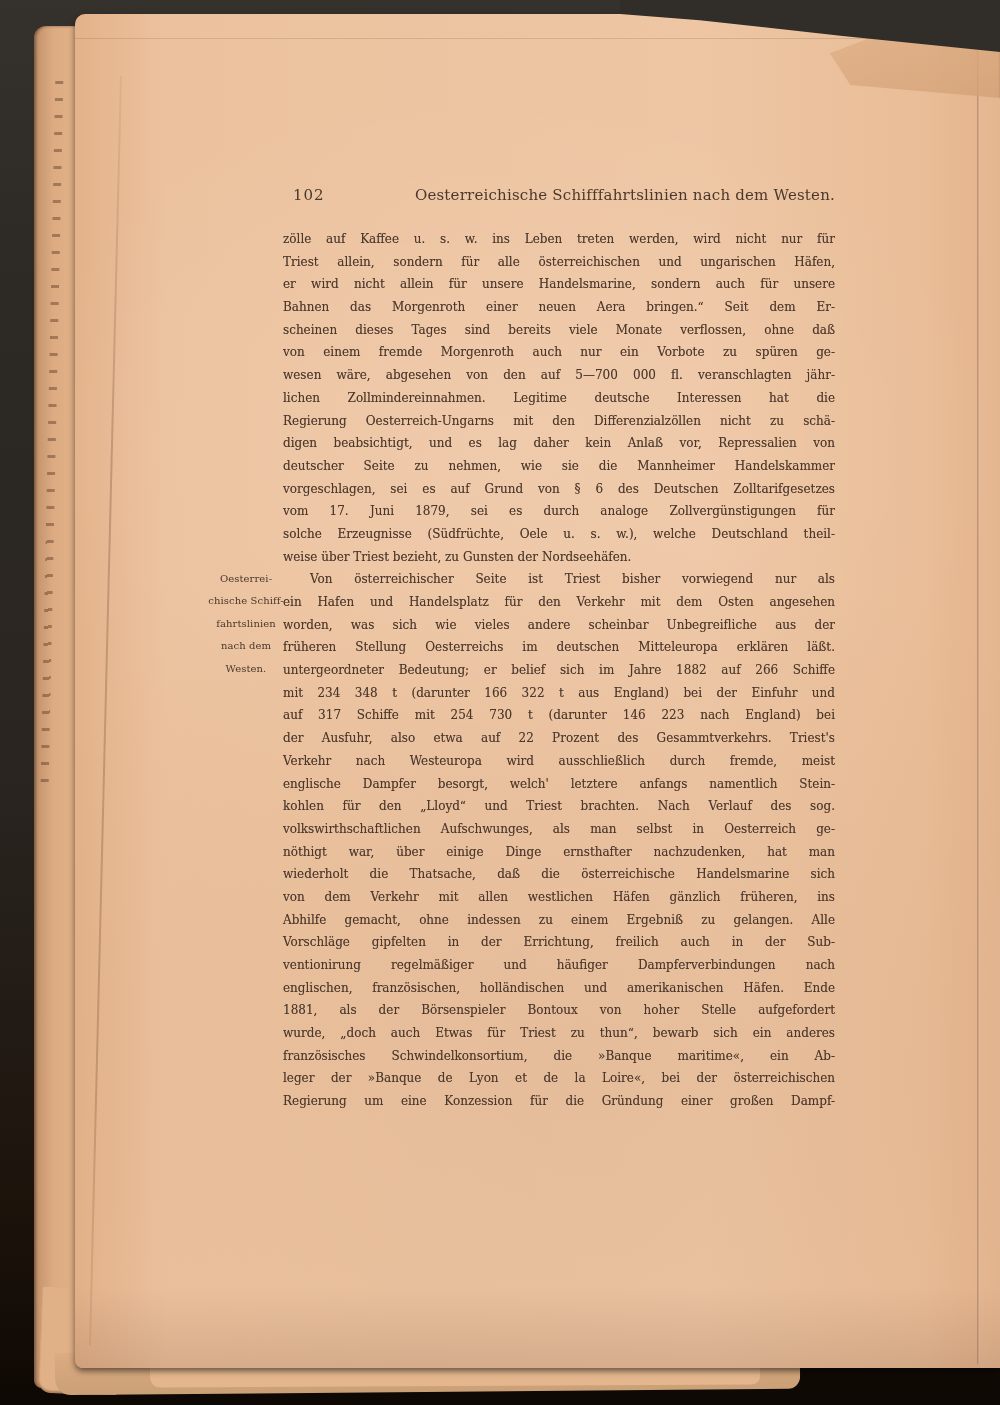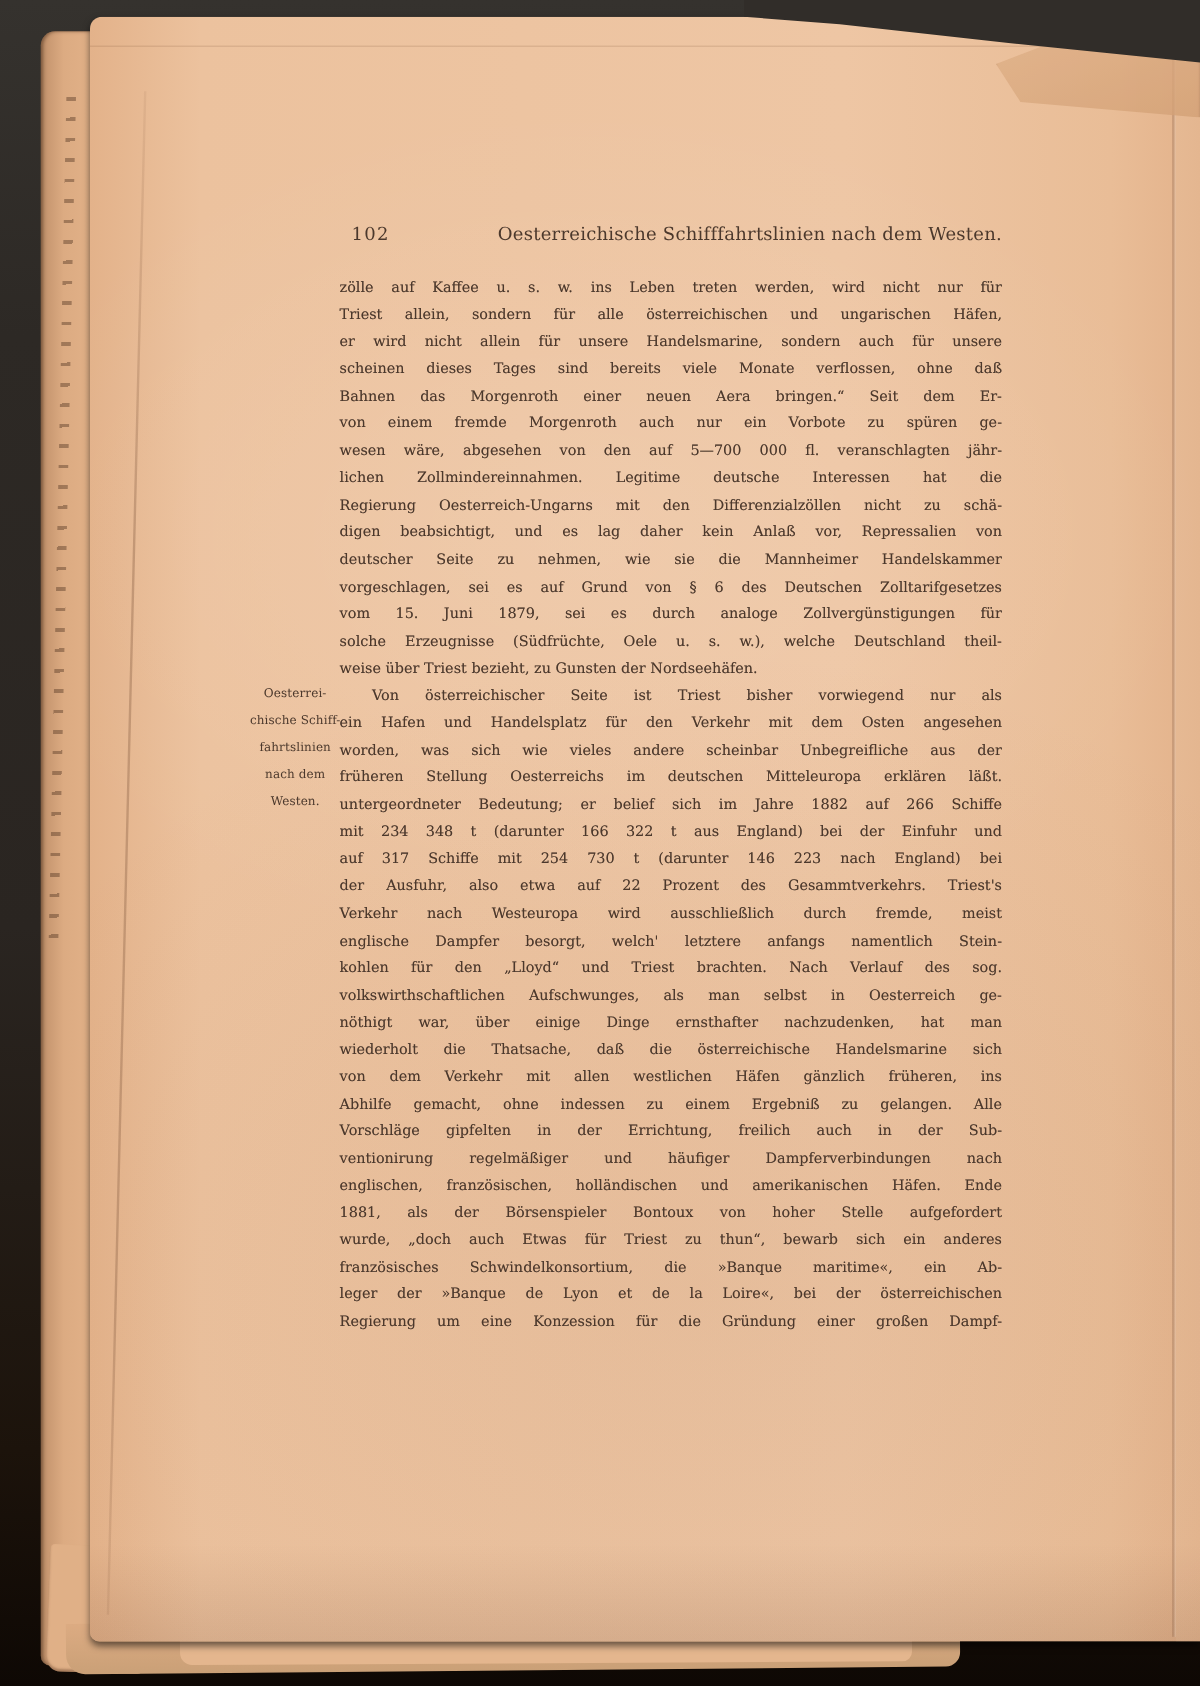--- a/index.html
+++ b/index.html
@@ -144,30 +144,30 @@
         <div class="mline">fahrtslinien</div>
         <div class="mline">nach dem</div>
         <div class="mline">Westen.</div>
       </div>
 
     <div class="body-text">
       <div class="para1">
           <div class="line">zölle auf Kaffee u. s. w. ins Leben treten werden, wird nicht nur für</div>
           <div class="line">Triest allein, sondern für alle österreichischen und ungarischen Häfen,</div>
           <div class="line">er wird nicht allein für unsere Handelsmarine, sondern auch für unsere</div>
+          <div class="line">Bahnen das Morgenroth einer neuen Aera bringen.“ Seit dem Er-</div>
           <div class="line">scheinen dieses Tages sind bereits viele Monate verflossen, ohne daß</div>
-          <div class="line">Bahnen das Morgenroth einer neuen Aera bringen.“ Seit dem Er-</div>
           <div class="line">von einem fremde Morgenroth auch nur ein Vorbote zu spüren ge-</div>
           <div class="line">wesen wäre, abgesehen von den auf 5—700 000 fl. veranschlagten jähr-</div>
           <div class="line">lichen Zollmindereinnahmen. Legitime deutsche Interessen hat die</div>
           <div class="line">Regierung Oesterreich-Ungarns mit den Differenzialzöllen nicht zu schä-</div>
           <div class="line">digen beabsichtigt, und es lag daher kein Anlaß vor, Repressalien von</div>
           <div class="line">deutscher Seite zu nehmen, wie sie die Mannheimer Handelskammer</div>
           <div class="line">vorgeschlagen, sei es auf Grund von § 6 des Deutschen Zolltarifgesetzes</div>
-          <div class="line">vom 15. Juni 1879, sei es durch analoge Zollvergünstigungen für</div>
+          <div class="line">vom 17. Juni 1879, sei es durch analoge Zollvergünstigungen für</div>
           <div class="line">solche Erzeugnisse (Südfrüchte, Oele u. s. w.), welche Deutschland theil-</div>
           <div class="line">weise über Triest bezieht, zu Gunsten der Nordseehäfen.</div>
         </div>
       <div class="para2">
           <div class="line">Von österreichischer Seite ist Triest bisher vorwiegend nur als</div>
           <div class="line">ein Hafen und Handelsplatz für den Verkehr mit dem Osten angesehen</div>
           <div class="line">worden, was sich wie vieles andere scheinbar Unbegreifliche aus der</div>
           <div class="line">früheren Stellung Oesterreichs im deutschen Mitteleuropa erklären läßt.</div>
           <div class="line">untergeordneter Bedeutung; er belief sich im Jahre 1882 auf 266 Schiffe</div>
           <div class="line">mit 234 348 t (darunter 166 322 t aus England) bei der Einfuhr und</div>

